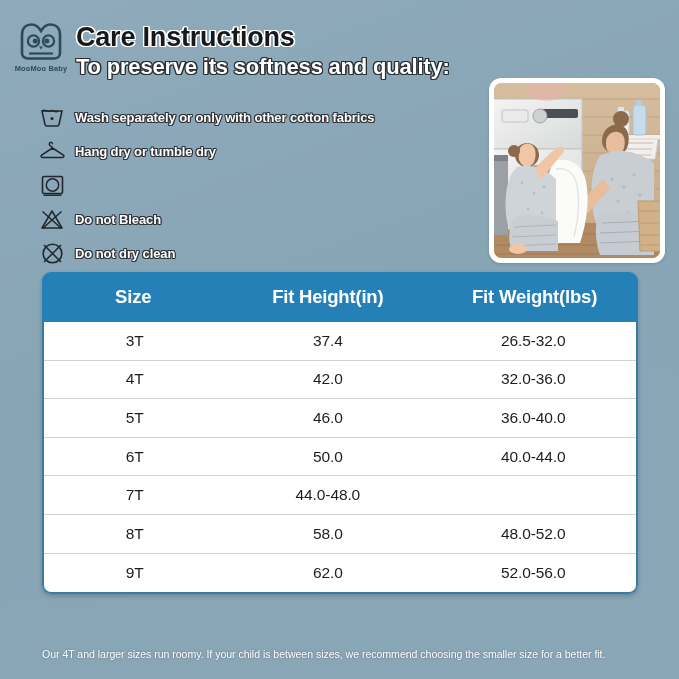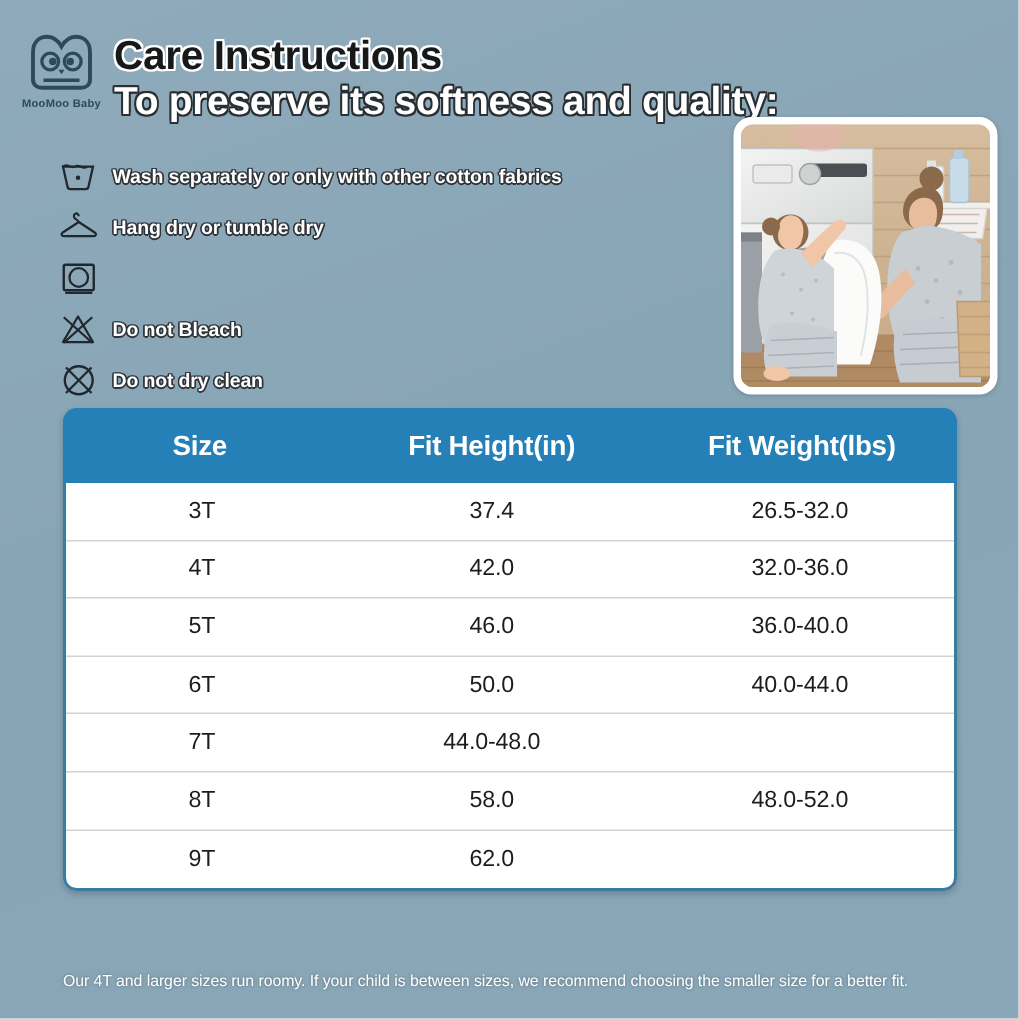--- a/index.html
+++ b/index.html
@@ -51,21 +51,21 @@
     color: #16181a;
     letter-spacing: -0.2px;
     line-height: 30px;
     text-shadow:
       -1.3px -1.3px 0 #ffffff,  1.3px -1.3px 0 #ffffff,
       -1.3px  1.3px 0 #ffffff,  1.3px  1.3px 0 #ffffff,
        0px   -1.4px 0 #ffffff,  0px    1.4px 0 #ffffff,
       -1.4px  0px   0 #ffffff,  1.4px  0px   0 #ffffff;
   }
   .title-sub {
-    font-size: 26px;
+    font-size: 22px;
     font-weight: bold;
     color: #ffffff;
     line-height: 26px;
     margin-top: 2px;
     letter-spacing: -0.2px;
     text-shadow:
       -1.1px -1.1px 0 #2a2f33,  1.1px -1.1px 0 #2a2f33,
       -1.1px  1.1px 0 #2a2f33,  1.1px  1.1px 0 #2a2f33,
        0px   -1.2px 0 #2a2f33,  0px    1.2px 0 #2a2f33,
       -1.2px  0px   0 #2a2f33,  1.2px  0px   0 #2a2f33;
@@ -422,18 +422,19 @@
 
     <div class="trow">
       <div class="td col-size">8T</div>
       <div class="td col-height">58.0</div>
       <div class="td col-weight">48.0-52.0</div>
     </div>
 
     <div class="trow">
       <div class="td col-size">9T</div>
       <div class="td col-height">62.0</div>
+      <div class="td col-weight">52.0-56.0</div>
     </div>
 
   </div>
 </div>
 
 <div class="footnote">Our 4T and larger sizes run roomy. If your child is between sizes, we recommend choosing the smaller size for a better fit.</div>
 
 </body></html>

